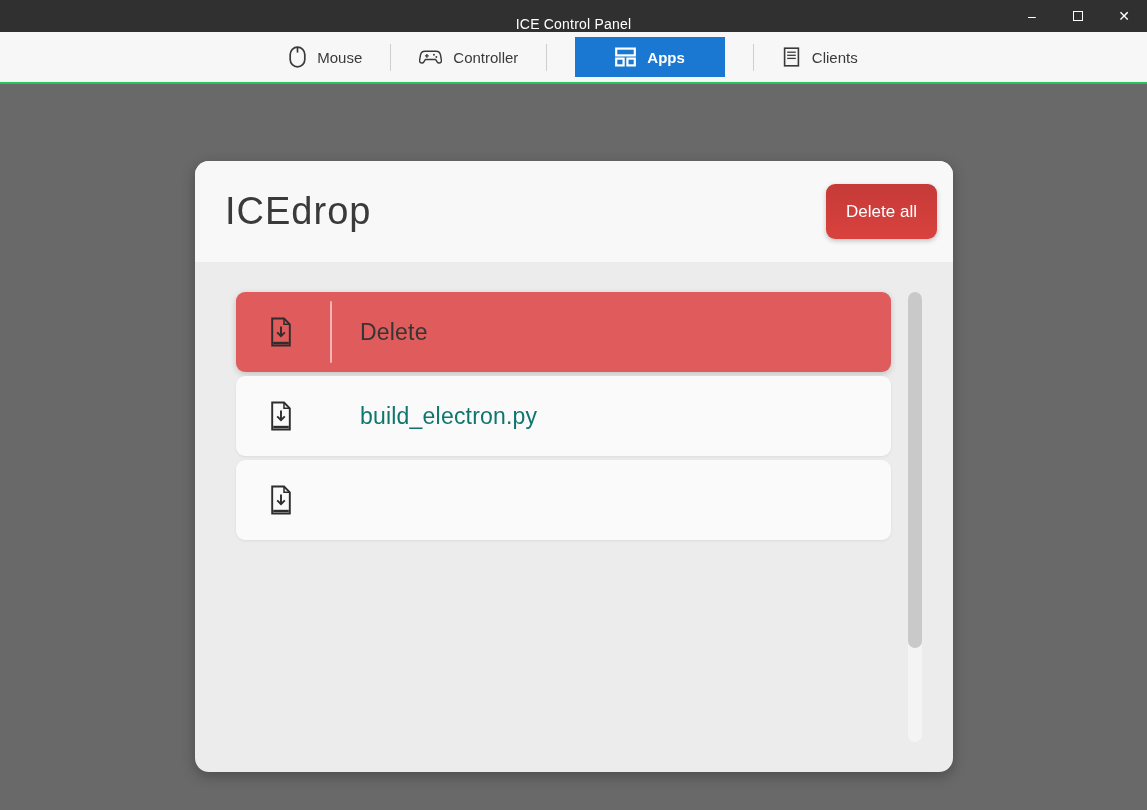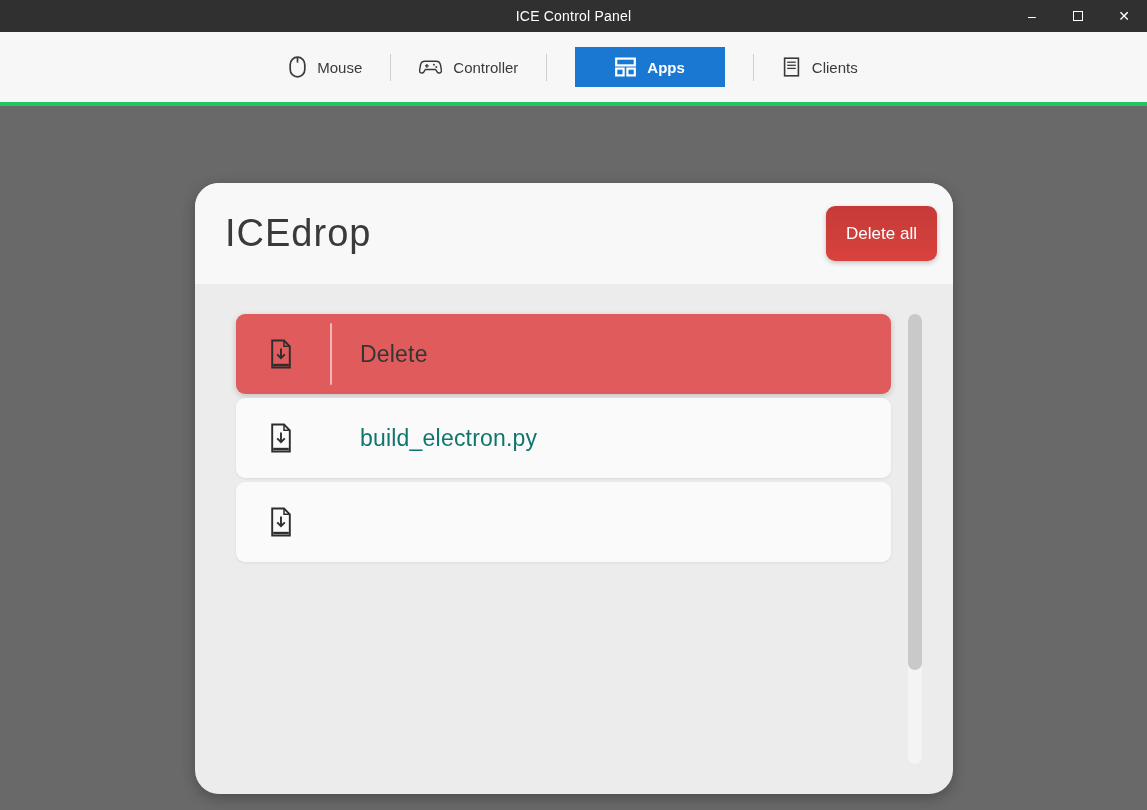--- a/index.html
+++ b/index.html
@@ -1,35 +1,35 @@
 <!DOCTYPE html>
 <html style="--titlebar-bg: #303030; --nav-bg: #f7f7f7; --app-bg: #696969; --accent-blue: #1a78d2; --upload-gradient-top: #1b73d9; --upload-gradient-bottom: #3f9df3; --danger-gradient-top: #c53a38; --danger-gradient-bottom: #d9423e; --row-delete-bg: #e05b5b; --card-header-bg: #f8f8f8; --card-list-bg: #ececec; --row-bg: #fafafa;"><head>
 <meta charset="utf-8">
 <style>
   * { margin:0; padding:0; box-sizing:border-box; }
   html,body { width:1147px; height:810px; overflow:hidden; }
   body { font-family:"Liberation Sans", sans-serif; background:var(--app-bg,#696969); }
 
   
-  .titlebar { height:32px; background:var(--titlebar-bg,#303030); display:flex; align-items:center; position:relative; }
+  .titlebar { height:32px; background:var(--titlebar-bg,#303030); display:flex; align-items:flex-end; position:relative; }
   .titlebar-title { position:absolute; left:0; right:0; text-align:center; color:#ffffff; font-size:14px; letter-spacing:.2px; }
   .window-controls { margin-left:auto; display:flex; height:100%; position:relative; z-index:2; }
   .window-btn { width:46px; height:100%; display:flex; align-items:center; justify-content:center; color:#ffffff; font-size:14px; cursor:default; }
   .maximize-glyph { width:10px; height:10px; border:1px solid #ffffff; display:block; }
 
   
-  .navbar { height:74px; background:var(--nav-bg,#f7f7f7); border-bottom:4px solid #22c55e; display:flex; align-items:center; justify-content:center; gap:28px; }
+  .navbar { height:52px; background:var(--nav-bg,#f7f7f7); border-bottom:2px solid #22c55e; display:flex; align-items:center; justify-content:center; gap:28px; }
   .nav-tab { display:flex; align-items:center; gap:11px; font-size:15px; color:#3a3a3a; cursor:default; }
   .nav-tab .icon { display:flex; align-items:center; }
   .nav-tab.active { background:var(--accent-blue,#1a78d2); color:#ffffff; font-weight:bold; border-radius:0; padding:10px 40px; }
   .nav-divider { width:1px; height:27px; background:#cfcfcf; }
 
   
   .main { position:relative; height:715px; }
-  .card { position:absolute; left:195px; top:77px; width:758px; height:611px; border-radius:24px; overflow:hidden;
+  .card { position:absolute; left:195px; top:77px; width:758px; height:611px; border-radius:14px; overflow:hidden;
           background:var(--card-list-bg,#ececec); box-shadow:0 4px 14px rgba(0,0,0,.28); }
   .card-header { height:101px; background:var(--card-header-bg,#f8f8f8); display:flex; align-items:center; }
   .panel-title { margin-left:30px; font-size:38px; font-weight:300; color:#3a3a3a; letter-spacing:1px; }
   .btn { border:none; border-radius:9px; color:#ffffff; font-size:17px; font-family:inherit; cursor:default; }
   .btn-upload { margin-left:39px; width:95px; height:55px;
     background:linear-gradient(180deg,var(--upload-gradient-top,#1b73d9),var(--upload-gradient-bottom,#3f9df3));
     box-shadow:0 2px 5px rgba(0,0,0,.22); }
   .btn-delete-all { margin-left:auto; margin-right:16px; width:111px; height:55px;
     background:linear-gradient(180deg,var(--danger-gradient-top,#c53a38),var(--danger-gradient-bottom,#d9423e));
     box-shadow:0 2px 5px rgba(0,0,0,.22); }

